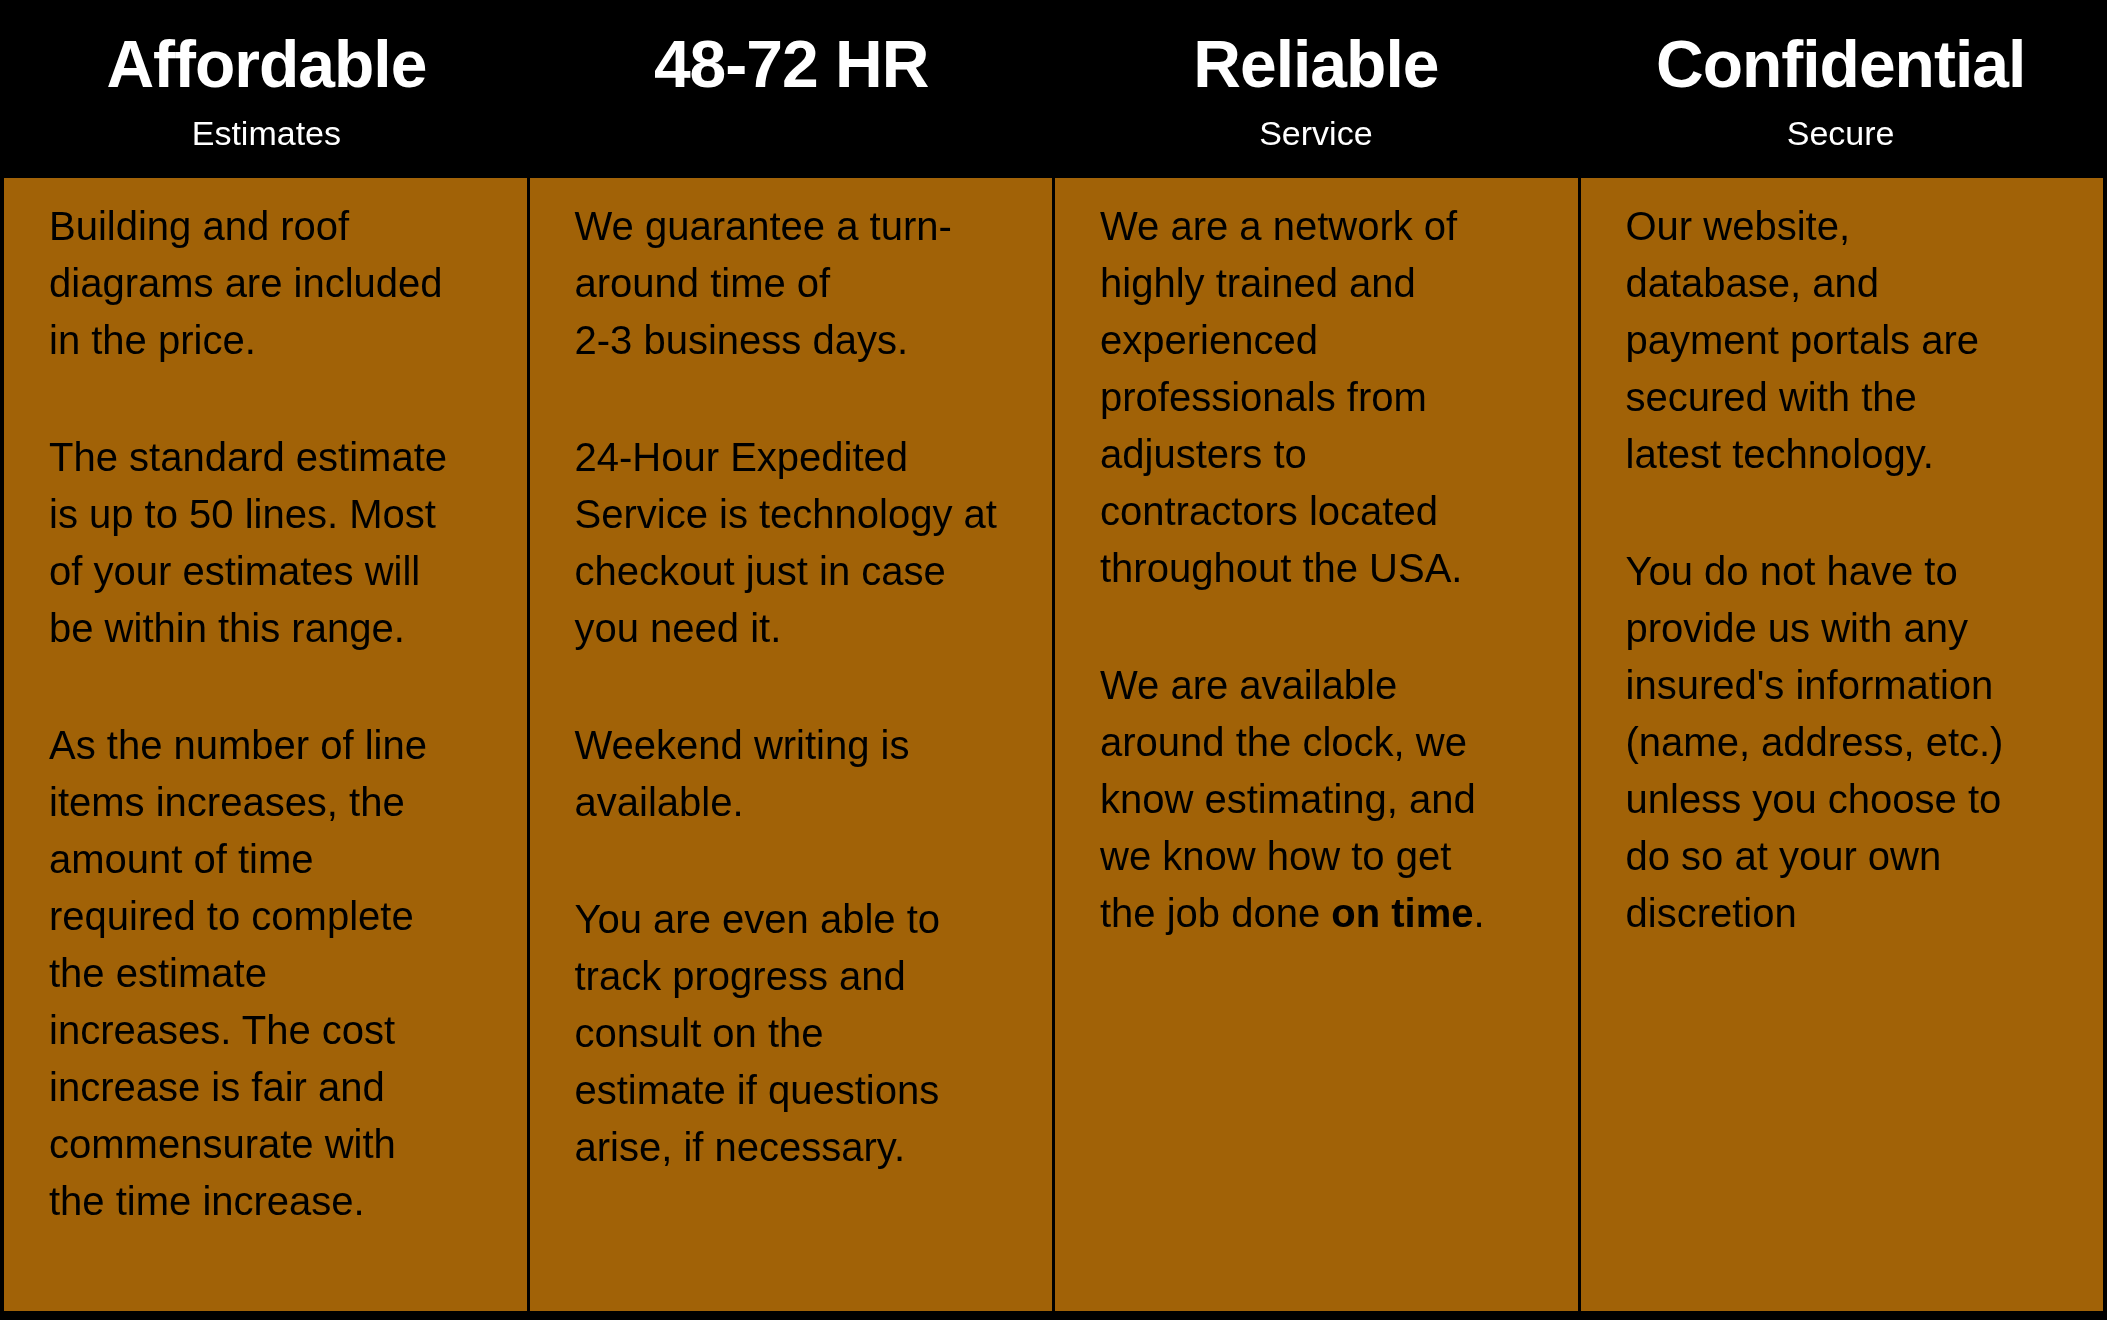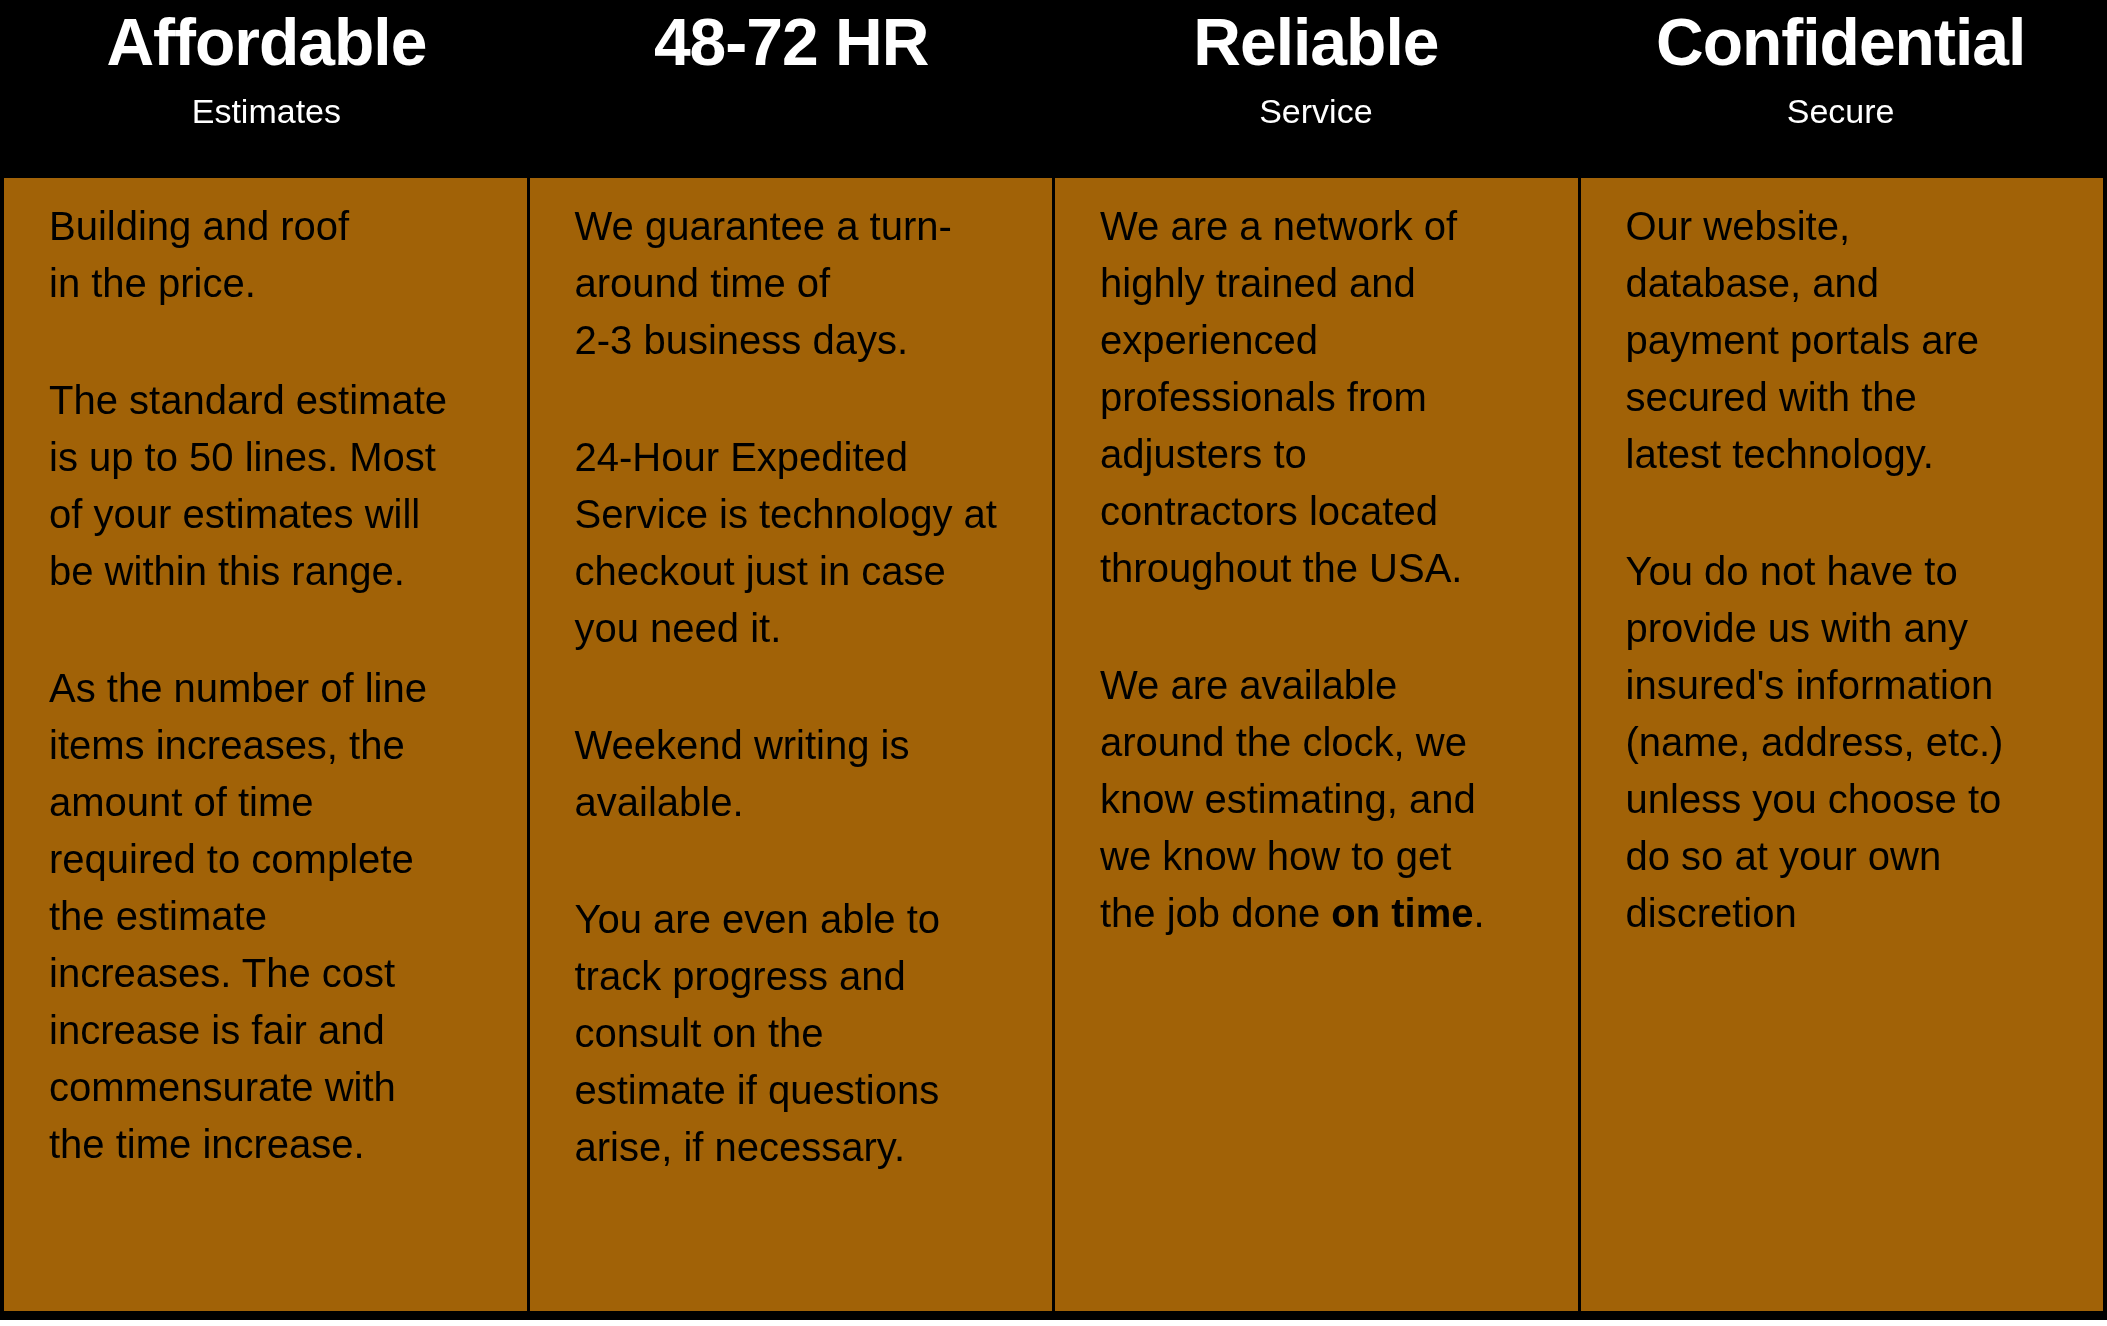--- a/index.html
+++ b/index.html
@@ -35,21 +35,21 @@
     flex: 0 0 178px;
     background: #000000;
     color: #ffffff;
     display: flex;
     flex-direction: row;
   }
   .header-cell {
     flex: 1 1 0;
     min-width: 0;
     text-align: center;
-    padding-top: 4px;
+    padding-top: 26px;
     box-sizing: border-box;
   }
   .h-title {
     font-size: 66px;
     line-height: 76px;
     font-weight: bold;
     letter-spacing: -1px;
     white-space: nowrap;
   }
   .h-sub {
@@ -111,20 +111,21 @@
       <div class="header-cell">
         <div class="h-title">Confidential</div>
         <div class="h-sub">Secure</div>
       </div>
     </div>
 
     <div class="body-row">
       <div class="body-cell">
           <p class="para">
             <span class="line">Building and roof</span>
+            <span class="line">diagrams are included</span>
             <span class="line">in the price.</span>
           </p>
           <p class="para">
             <span class="line">The standard estimate</span>
             <span class="line">is up to 50 lines. Most</span>
             <span class="line">of your estimates will</span>
             <span class="line">be within this range.</span>
           </p>
           <p class="para">
             <span class="line">As the number of line</span>

